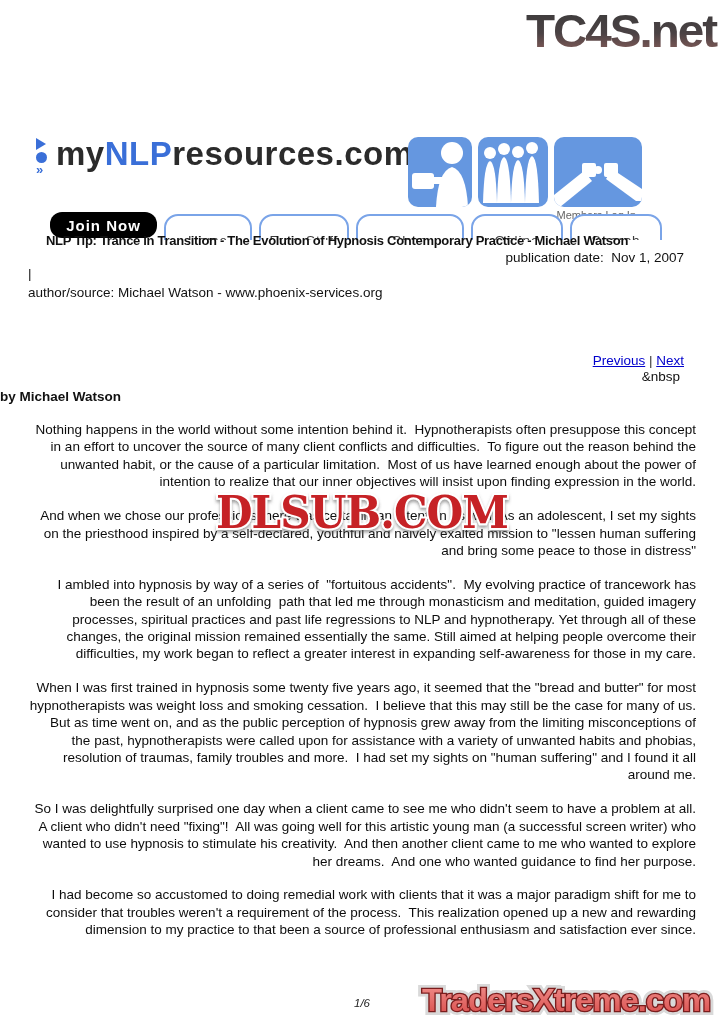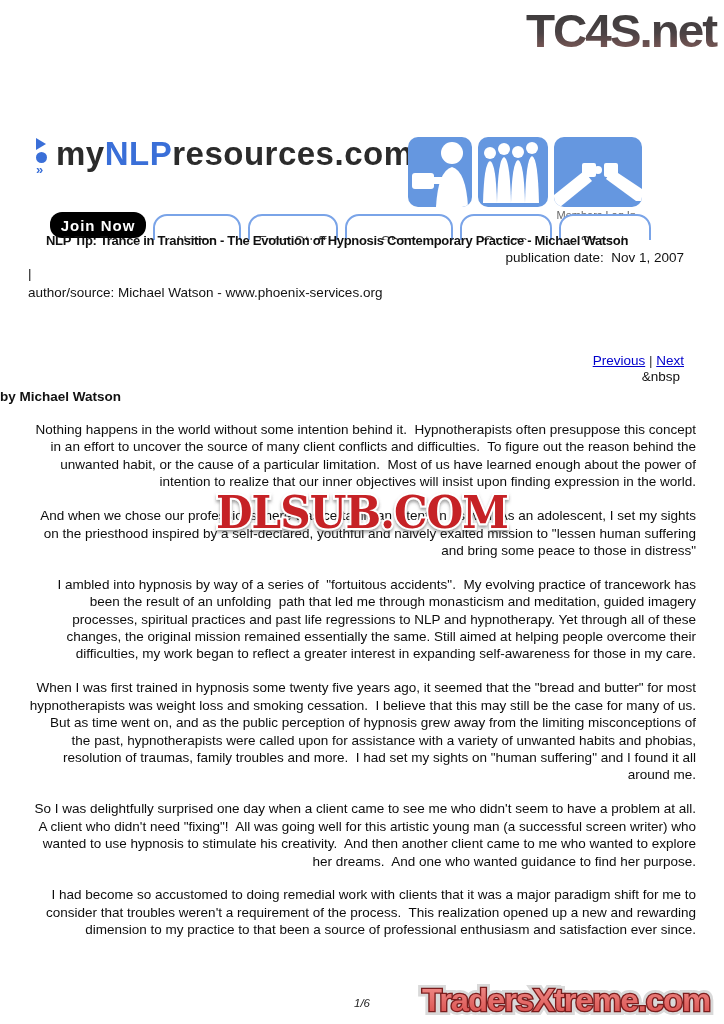--- a/index.html
+++ b/index.html
@@ -22,21 +22,21 @@
   .tagline { margin-top:4px; font-size:15.5px; color:#333; letter-spacing:1px; }
 
   
   .tiles { position:absolute; left:408px; top:137px; display:flex; gap:6px; }
   .tile { height:70px; border-radius:10px; background:#6597e0; position:relative; overflow:hidden; }
   .tile svg { position:absolute; inset:0; }
   .members { position:absolute; left:408px; top:209px; width:228px; text-align:right; font-size:11px; color:#666; cursor:pointer; }
 
   
   .nav { position:absolute; left:50px; top:212px; height:28px; width:620px; overflow:hidden; display:flex; gap:7px; }
-  .tab-join { width:96px; height:26px; background:#000; color:#fff; border-radius:12px; font-weight:bold; font-size:15px; letter-spacing:1px; display:flex; align-items:center; justify-content:center; cursor:pointer; }
+  .tab-join { width:107px; height:26px; background:#000; color:#fff; border-radius:12px; font-weight:bold; font-size:15px; letter-spacing:1px; display:flex; align-items:center; justify-content:center; cursor:pointer; }
   .tab { height:40px; margin-top:2px; background:#fff; border:2px solid #7aa4e8; border-radius:14px 14px 0 0; font-size:13.5px; color:#3c3c3c; letter-spacing:1px; display:flex; align-items:flex-start; justify-content:center; padding-top:17px; cursor:pointer; }
   .t-home{width:88px}.t-free{width:90px}.t-shop{width:108px}.t-forum{width:92px}.t-search{width:92px}
 
   
   .title { position:absolute; left:46px; top:233px; width:660px; font-size:13px; font-weight:bold; letter-spacing:-0.3px; white-space:nowrap; }
   .pubdate { position:absolute; right:40px; top:250px; font-size:13.5px; white-space:pre; }
   .pipe { position:absolute; left:28px; top:266px; font-size:13.5px; }
   .author { position:absolute; left:28px; top:285px; font-size:13.5px; }
 
   

